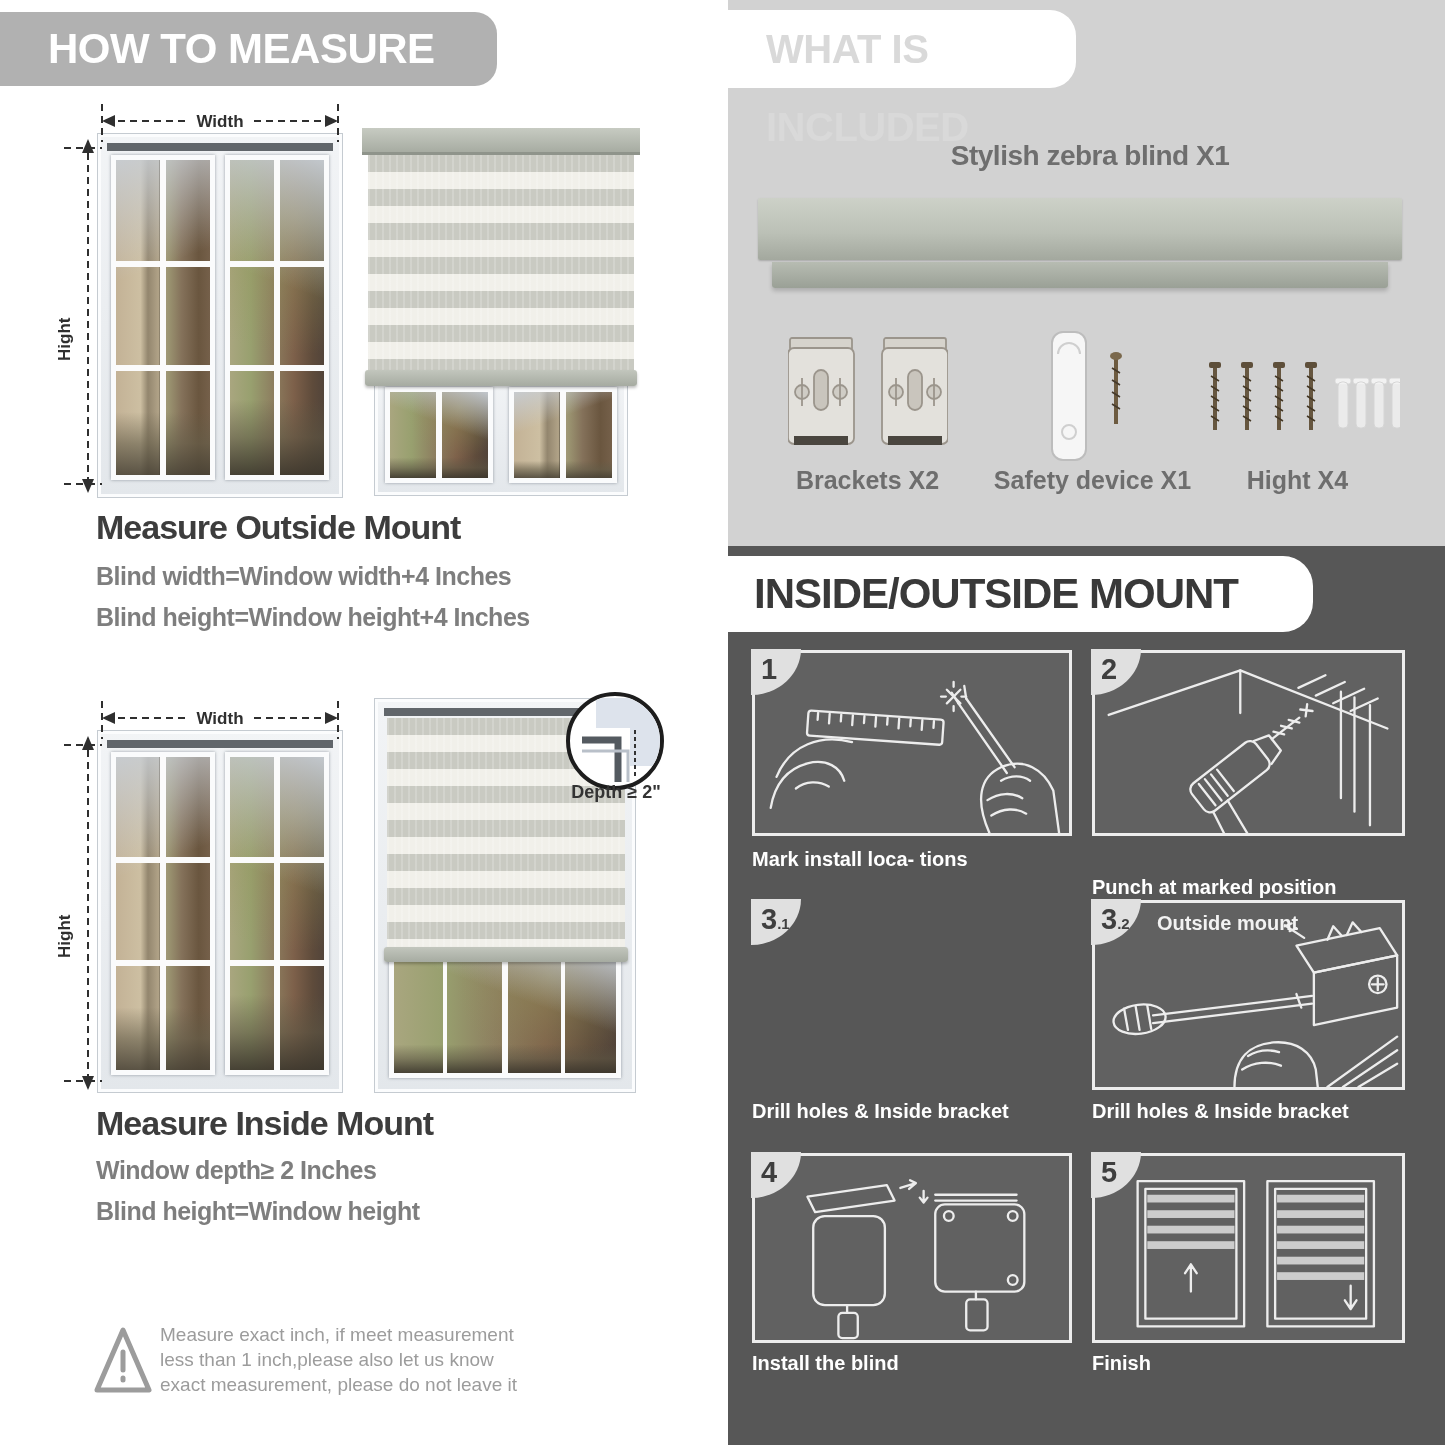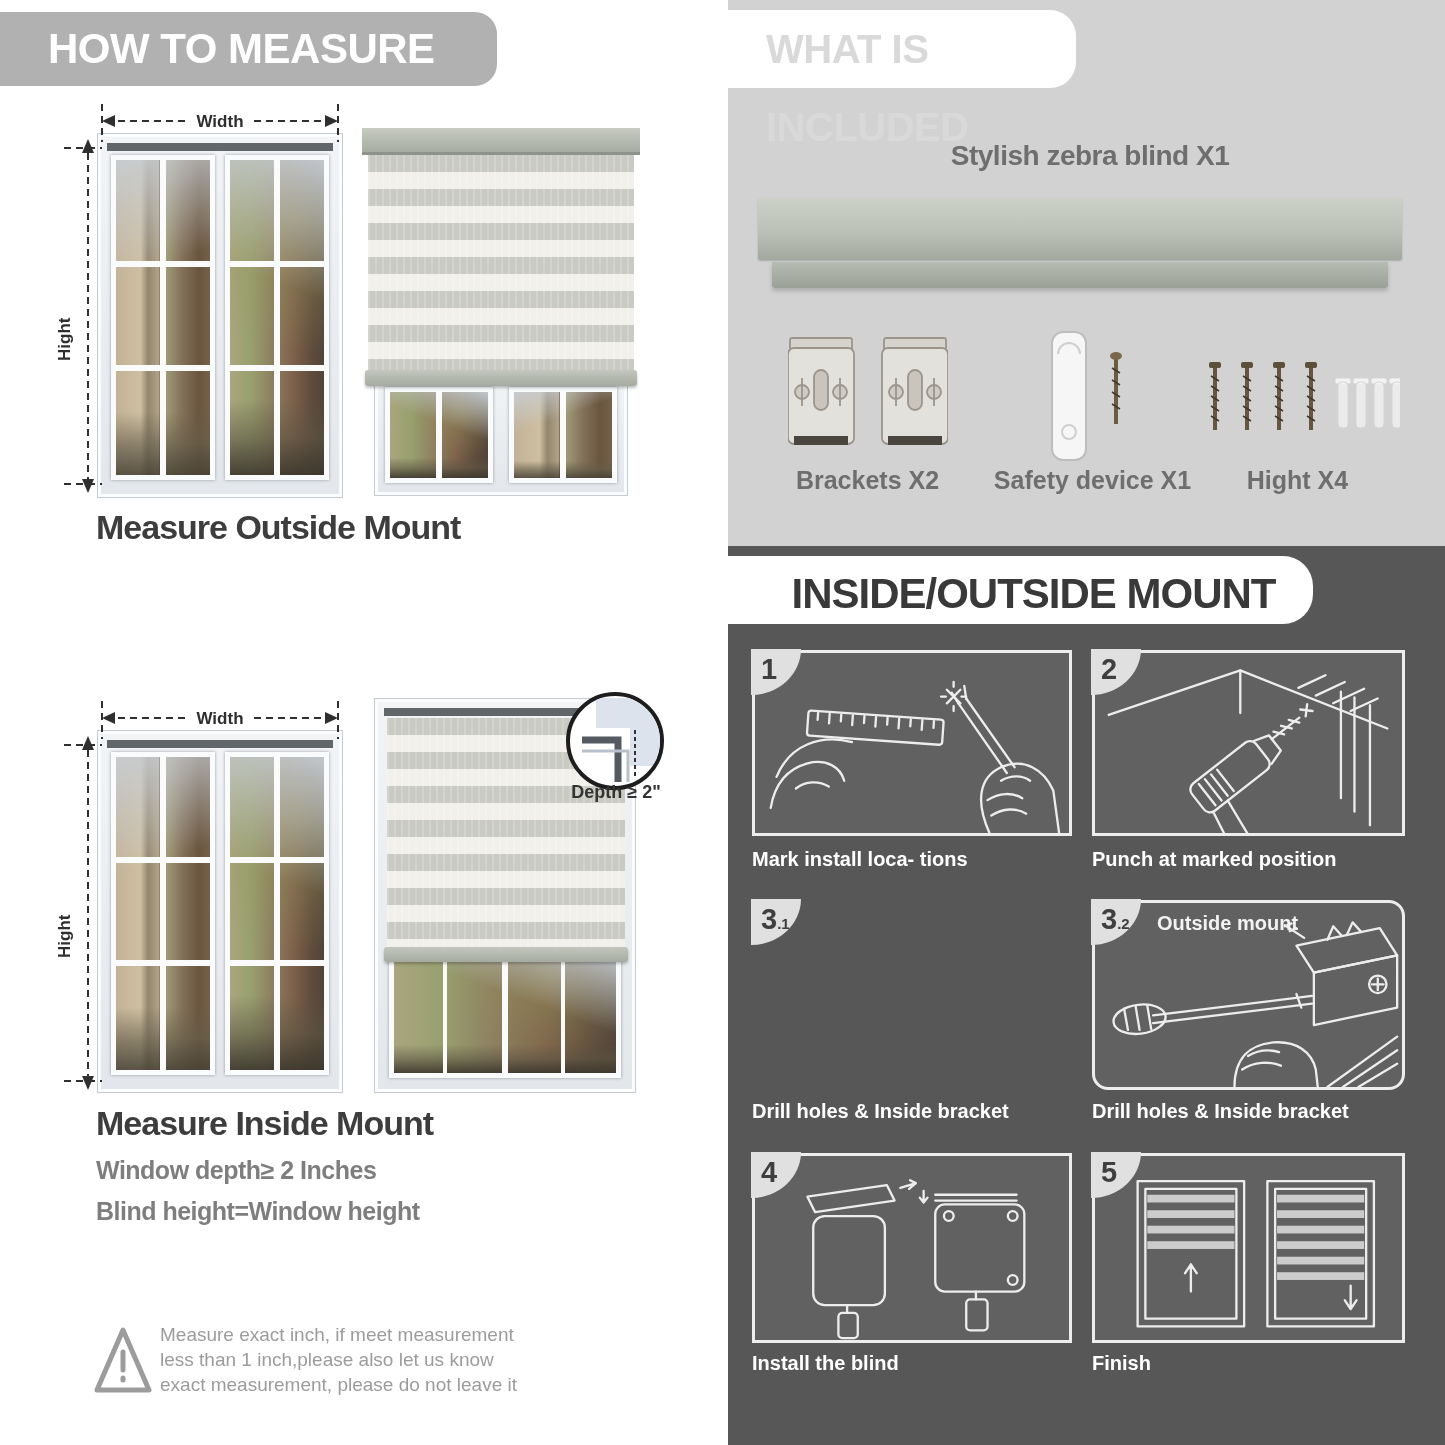--- a/index.html
+++ b/index.html
@@ -9,23 +9,23 @@
 
   
   .hdr-left{left:0;top:12px;width:497px;height:74px;background:#b1b1b1;border-radius:0 22px 22px 0;
             color:#ffffff;font-size:42px;font-weight:bold;line-height:74px;padding-left:48px;
             letter-spacing:-0.5px;box-sizing:border-box;}
   .gray-top{left:728px;top:0;width:717px;height:546px;background:#d2d2d2;}
   .hdr-included{left:728px;top:10px;width:348px;height:78px;background:#ffffff;border-radius:0 26px 26px 0;
             color:#d9d9d9;font-size:40px;font-weight:bold;line-height:78px;padding-left:38px;
             letter-spacing:-0.5px;box-sizing:border-box;}
   .dark-sec{left:728px;top:546px;width:717px;height:899px;background:#575757;}
-  .hdr-mount{left:728px;top:556px;width:585px;height:68px;background:#ffffff;border-radius:0 30px 30px 0;
+  .hdr-mount{left:728px;top:556px;width:585px;height:76px;background:#ffffff;border-radius:0 30px 30px 0;
             color:#393939;font-size:42px;font-weight:bold;line-height:76px;padding-left:26px;
-            letter-spacing:-1px;box-sizing:border-box;text-align:center;}
+            letter-spacing:-1px;box-sizing:border-box;}
 
   
   .sec-title{font-size:34px;font-weight:bold;color:#3d3d3d;letter-spacing:-1px;}
   .rules{font-size:25px;font-weight:bold;color:#7e7e7e;letter-spacing:-0.5px;line-height:41px;}
   .warn-text{font-size:19px;color:#9c9c9c;line-height:25px;font-weight:normal;}
 
   
   .win{position:absolute;background:linear-gradient(180deg,#f2f4f6,#e3e7eb);
        border:1px solid #c5cbd1;box-shadow:inset 0 0 0 3px #fbfcfd;box-sizing:border-box;}
   .roller{position:absolute;left:9px;right:9px;top:9px;height:8px;background:#61666b;}
@@ -138,20 +138,24 @@
         <div class="glass glass-a"></div>
         <div class="muntin mv"></div>
       </div>
     </div>
     <div class="headrail" style="left:0;top:6px;width:278px;height:27px;"></div>
     <div class="fabric" style="left:6px;top:33px;width:266px;height:217px;"></div>
     <div class="botrail" style="left:3px;top:248px;width:272px;height:16px;"></div>
   </div>
 
   <div class="abs sec-title" style="left:96px;top:508px;">Measure Outside Mount</div>
+  <div class="abs rules" style="left:96px;top:556px;width:560px;">
+    <div>Blind width=Window width+4 Inches</div>
+    <div>Blind height=Window height+4 Inches</div>
+  </div>
 
   <div class="abs win" style="left:97px;top:730px;width:246px;height:363px;">
     <div class="roller"></div>
     <div class="casement" style="left:13px;">
       <div class="glass glass-a"></div>
       <div class="muntin mv"></div>
       <div class="muntin mh" style="top:32%;"></div>
       <div class="muntin mh" style="top:65%;"></div>
     </div>
     <div class="casement" style="right:13px;">
@@ -330,27 +334,27 @@
         <rect x="92" y="100" width="84" height="36" rx="8"></rect>
         <path d="M104 104 v28 M112 104 v28 M120 104 v28 M128 104 v28"></path>
         <path d="M98 136 l-8 40 h22 l5 -40"></path>
         <path d="M176 104 l16 5 v20 l-16 5"></path>
         <path d="M192 114 h36"></path>
         <path d="M198 109 l7 9 M208 109 l7 9 M218 109 l7 9"></path>
         <path d="M234 108 l9 9 M243 108 l-9 9"></path>
       </g>
     </svg>
   </div>
-  <div class="step-caption abs" style="left:1092px;top:848px;width:330px;">Punch at  marked position</div>
+  <div class="step-caption abs" style="left:1092px;top:876px;width:330px;">Punch at  marked position</div>
   <div class="badge abs" style="left:1091px;top:649px;"><span>2</span></div>
 
   <div class="step-caption abs" style="left:752px;top:1100px;width:330px;">Drill holes &amp;  Inside bracket</div>
   <div class="badge abs" style="left:751px;top:899px;"><span>3</span><span class="badge-sub">.1</span></div>
 
-  <div class="abs panel" style="left:1092px;top:900px;width:313px;height:190px;border-radius:16px;">
+  <div class="abs panel" style="left:1092px;top:900px;width:313px;height:190px;">
     <svg class="art" viewBox="0 0 313 190">
       <path d="M206 44 L292 26 L310 54 L224 72 Z"></path>
       <path d="M224 72 L310 54 V108 L224 126 Z"></path>
       <path d="M238 38 l6 -14 l9 10 M258 33 l6 -13 l9 10"></path>
       <path d="M214 36 l-20 -13 M199 29 l7 -3 M194 24 l7 -3"></path>
       <circle cx="290" cy="84" r="9"></circle>
       <path d="M284 84 h12 M290 78 v12"></path>
       <path d="M58 116 L222 96 M58 124 L222 104"></path>
       <path d="M206 94 l5 14"></path>
       <ellipse cx="44" cy="120" rx="27" ry="15" transform="rotate(-7 44 120)"></ellipse>

